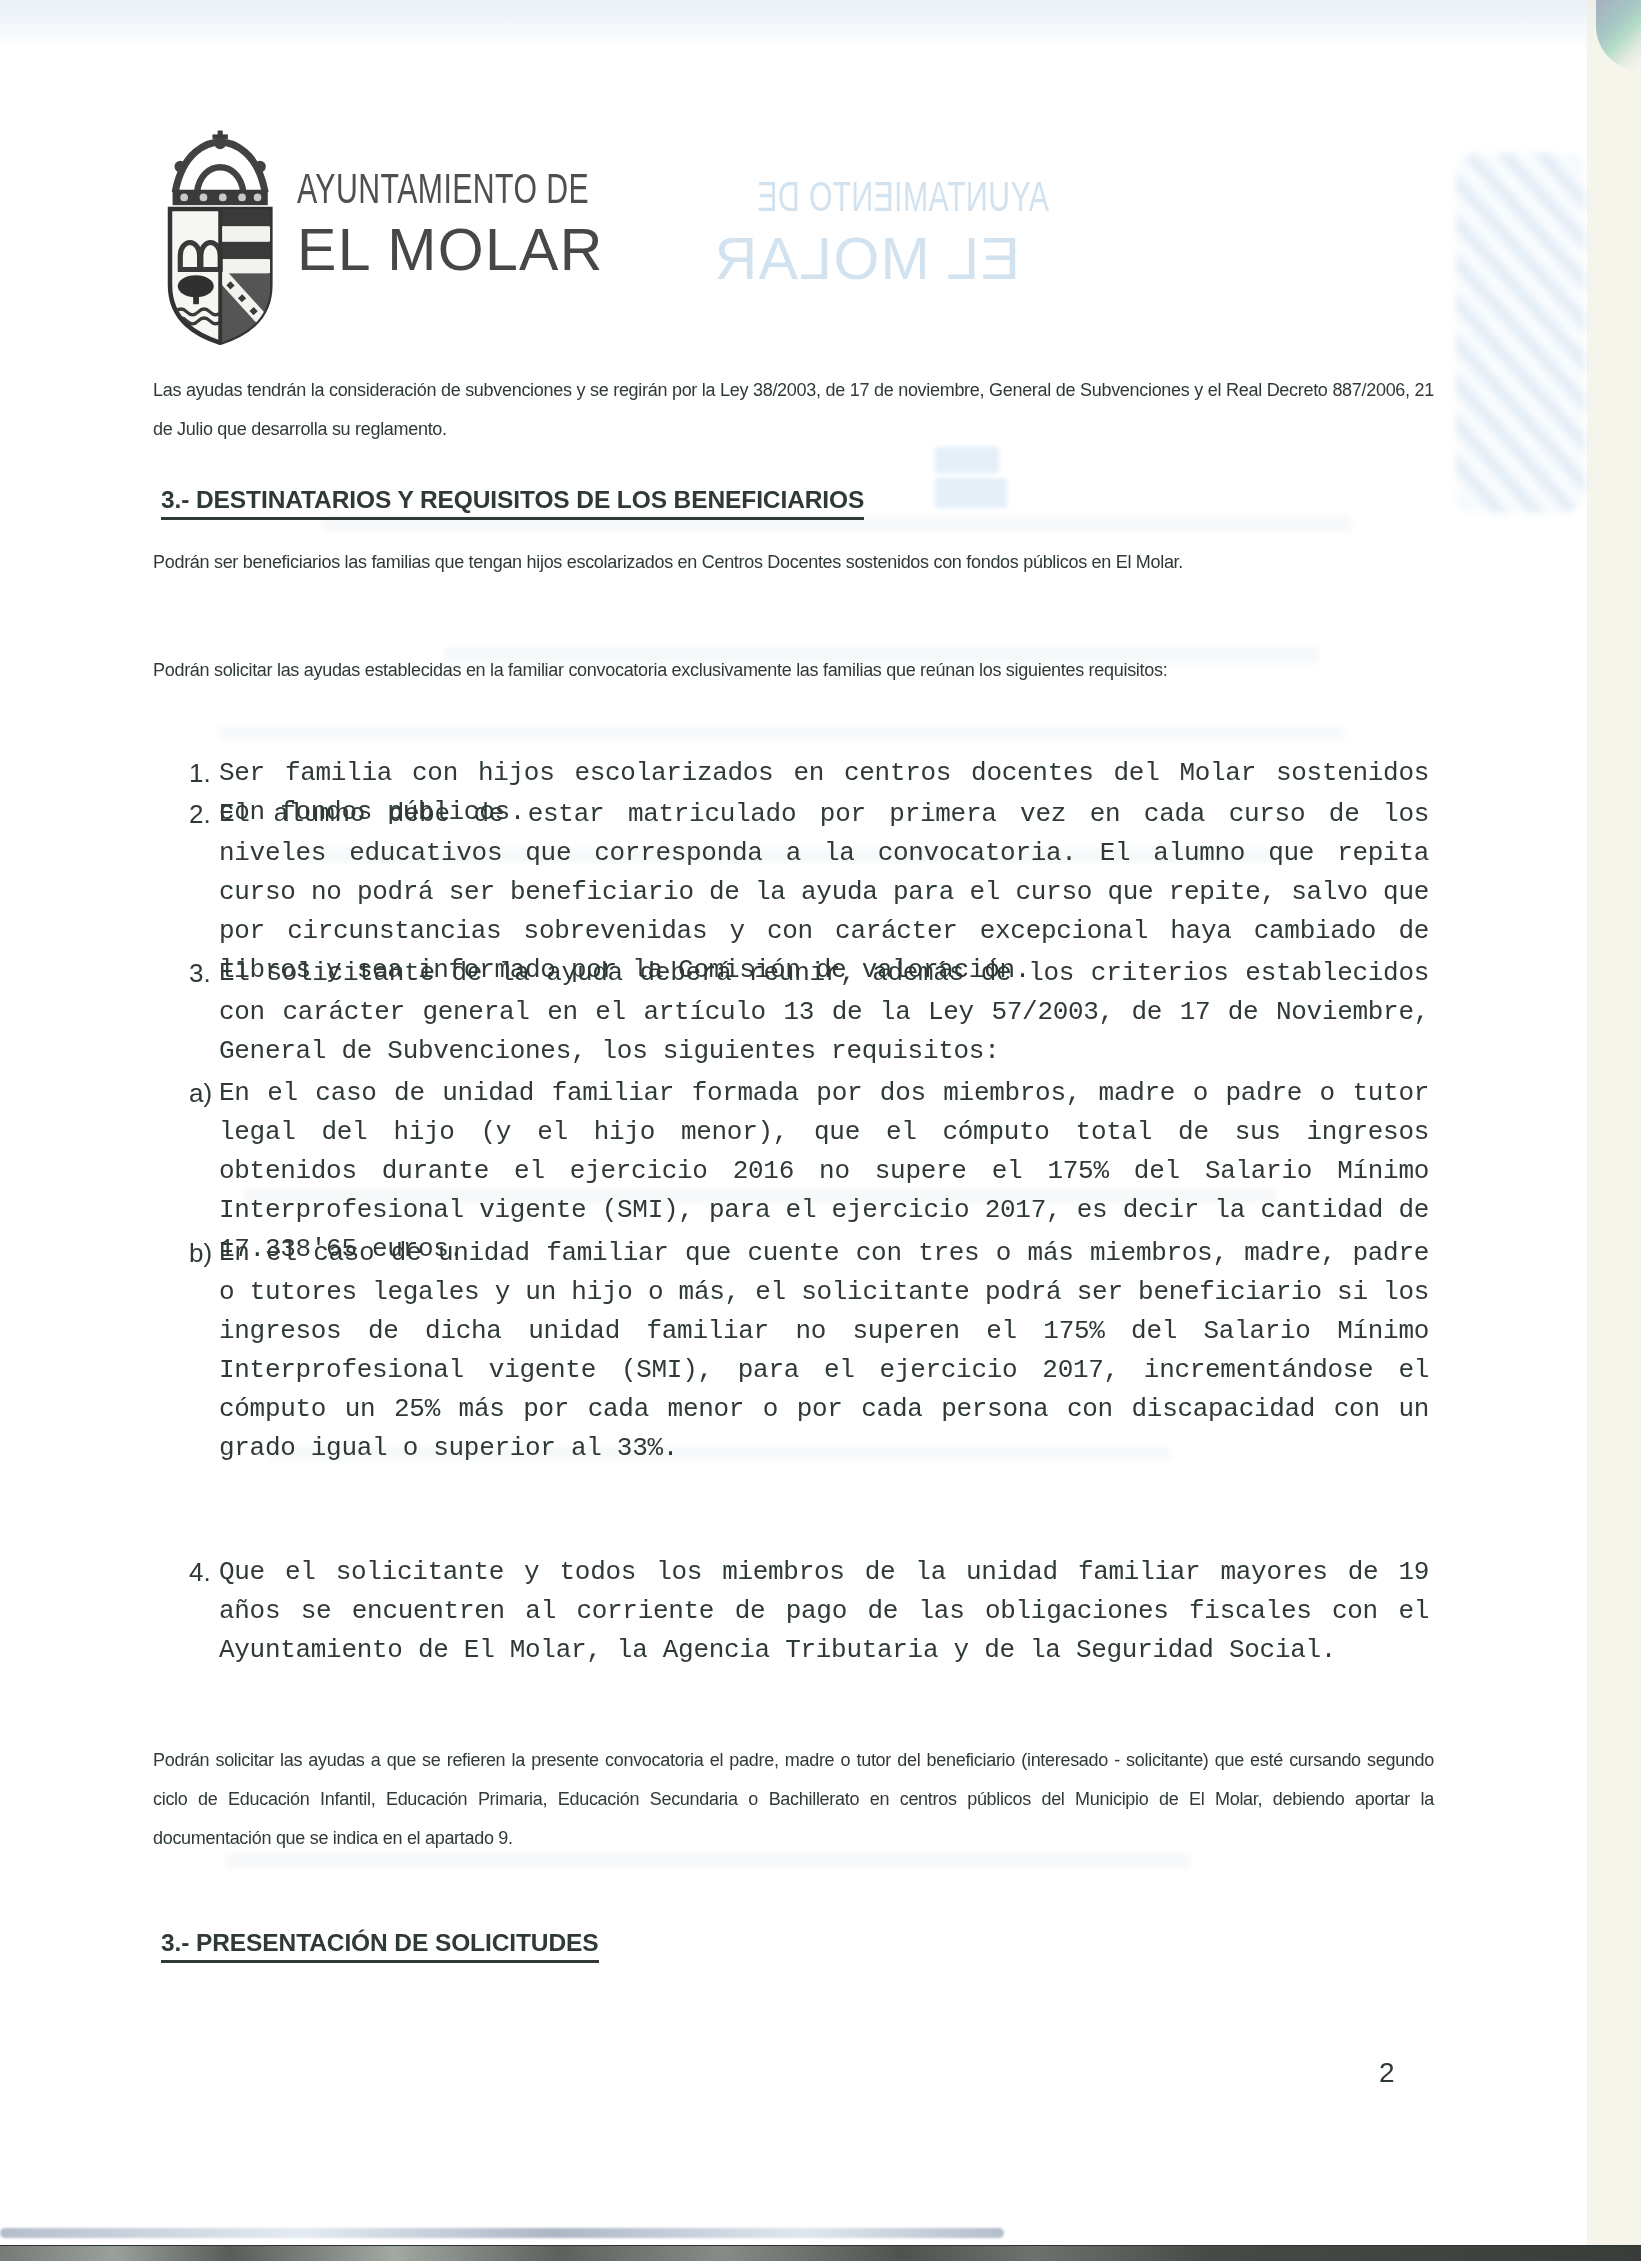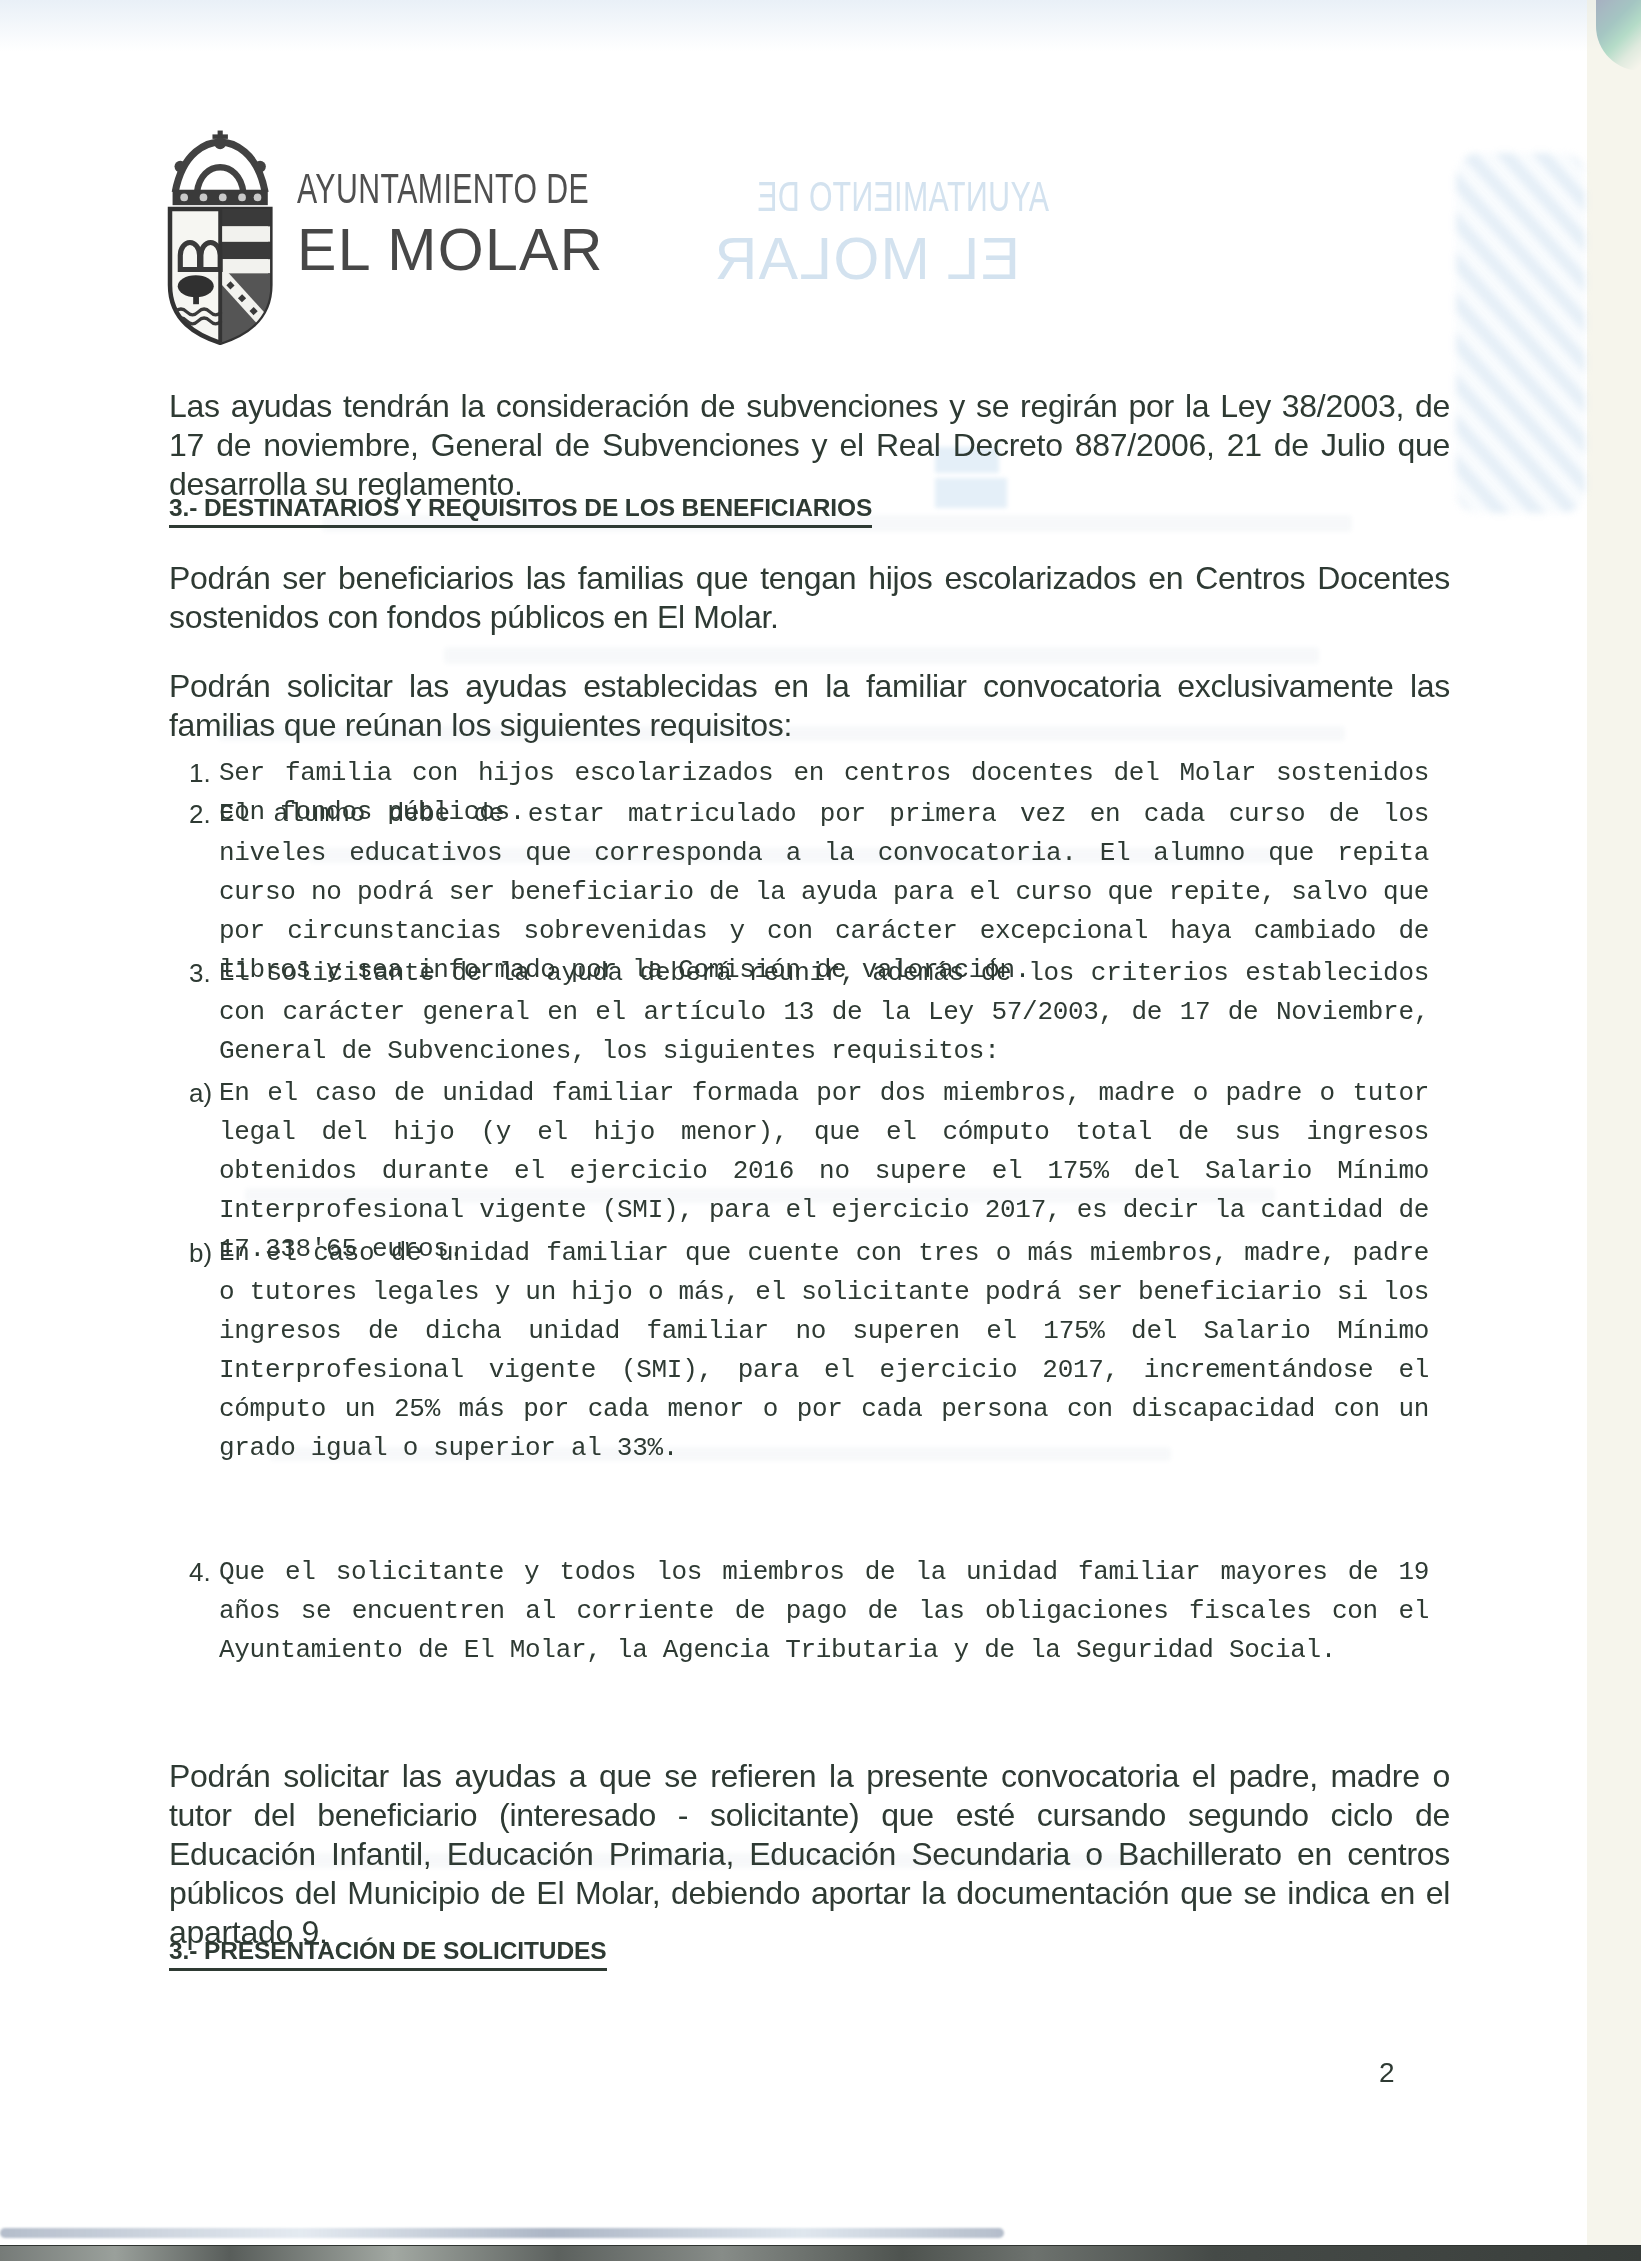--- a/index.html
+++ b/index.html
@@ -38,24 +38,24 @@
     filter:blur(3.9px);opacity:.75;}
   .ghost-block{position:absolute;background:rgba(205,225,242,.55);filter:blur(1.9px);}
   .ghost-band{position:absolute;background:#6f8fa6;opacity:.05;filter:blur(1.9px);border-radius:3.9px;}
   
   .org1{position:absolute;left:297px;top:165px;font-size:42px;font-weight:500;color:#4f4f4f;
     letter-spacing:0.6px;transform:scaleX(0.72);transform-origin:left top;white-space:nowrap;}
   .org2{position:absolute;left:297px;top:216px;font-size:59px;font-weight:400;color:#474747;
     letter-spacing:1.3px;white-space:nowrap;}
   .crest{position:absolute;left:161px;top:129px;}
   
-  .para{position:absolute;left:153px;width:1281px;margin:16px;
-    font-size:32px;line-height:39px;letter-spacing:-0.3px;
+  .para{position:absolute;left:153px;width:1281px;margin:0;
+    font-size:18px;line-height:39px;letter-spacing:-0.3px;
     text-align:justify;text-justify:inter-word;}
-  .heading{position:absolute;left:153px;margin:16px;font-size:24.5px;font-weight:bold;
+  .heading{position:absolute;left:153px;margin:8px;font-size:24.5px;font-weight:bold;
     letter-spacing:-0.1px;white-space:nowrap;}
   .heading span{display:inline-block;padding-bottom:3.2px;border-bottom:3.2px solid #2e3a33;}
   .li{position:absolute;left:189px;width:1240px;}
   .li-label{position:absolute;left:0;top:0;font-size:26px;line-height:39px;}
   .li-text{margin:0 0 0 30px;font-size:26px;line-height:39px;letter-spacing:-0.3px;
     text-align:justify;text-justify:inter-word;font-family:Liberation Mono, monospace;}
   .smi{position:absolute;left:219px;width:1210px;font-size:26px;letter-spacing:-0.3px;}
   .smi div{line-height:39px;}
   .pagenum{position:absolute;left:1379px;top:2057px;font-size:28px;}
 </style>

